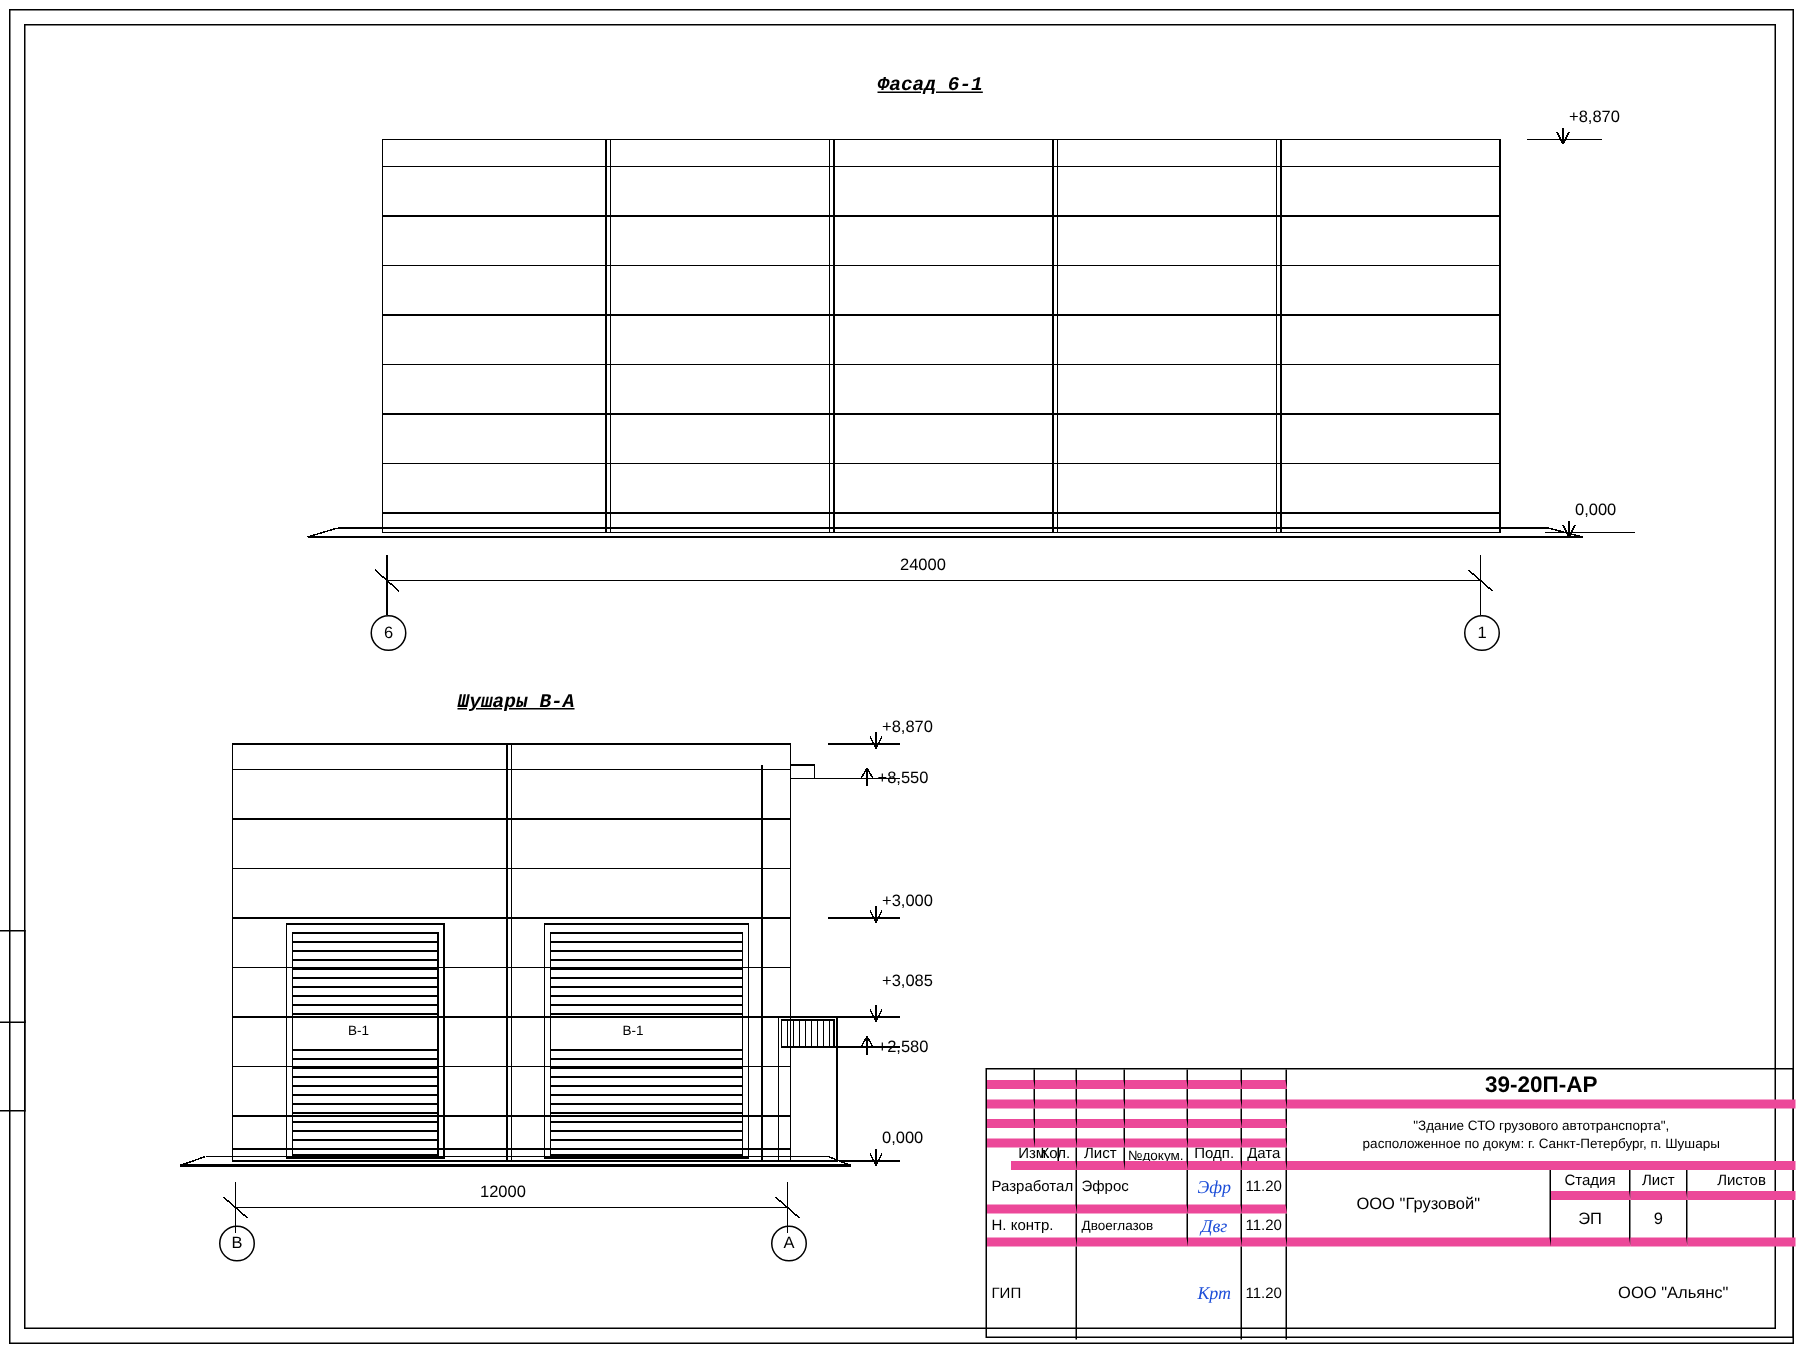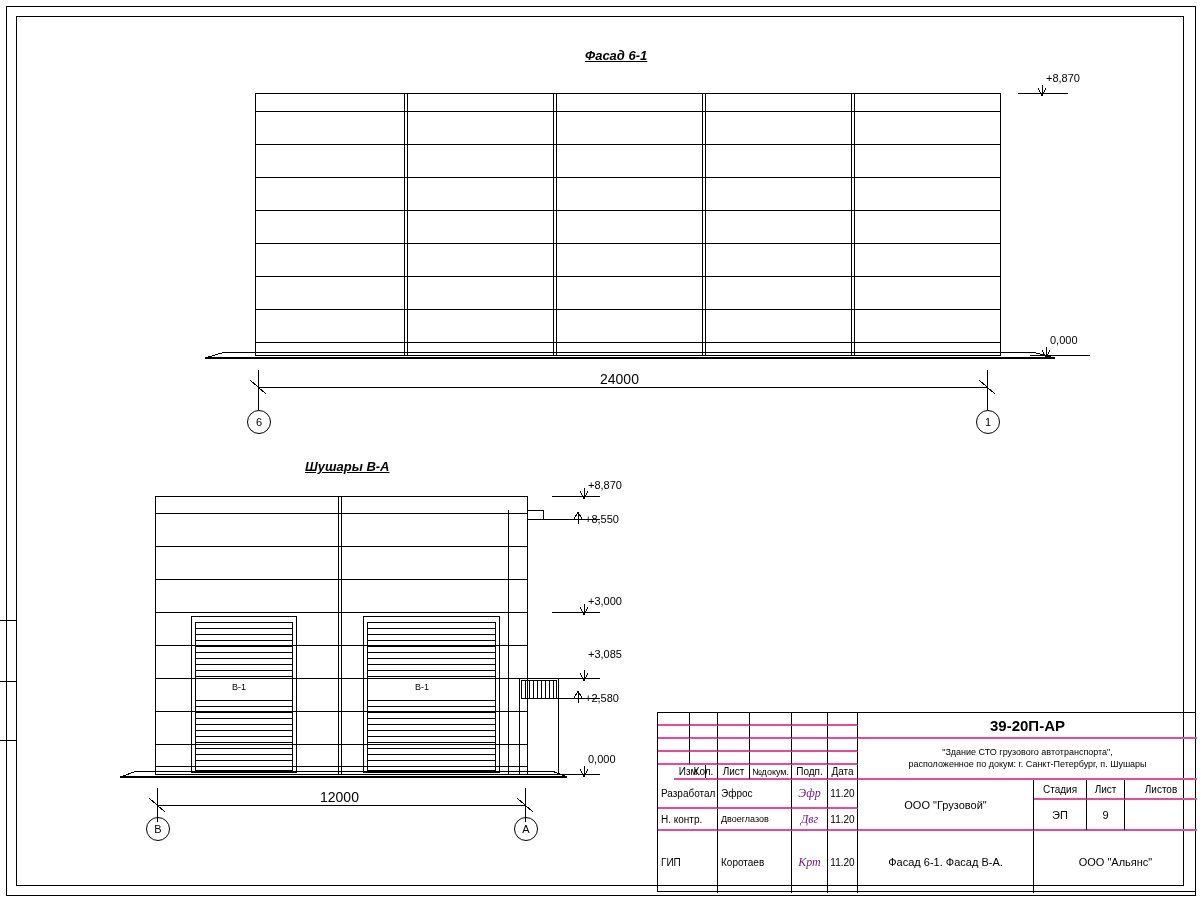--- a/index.html
+++ b/index.html
@@ -23,46 +23,46 @@
     position:absolute; left:0px; top:620px; width:16px; height:60px;
     border-top:1px solid #000; border-right:1px solid #000; border-bottom:1px solid #000;
   }
   .left-tab2 {
     position:absolute; left:0px; top:680px; width:16px; height:60px;
     border-right:1px solid #000; border-bottom:1px solid #000;
   }
 
   
   .ttl { position:absolute; font-style:italic; font-weight:bold; font-size:13px; }
-  .ttl u { text-decoration:underline; }
+  .ttl u { text-decoration:underline;font-family:Liberation Mono, monospace; }
   .lvl { position:absolute; font-size:11px; white-space:nowrap; }
-  .dimtext { position:absolute; font-size:14px; }
+  .dimtext { position:absolute; font-size:11px; }
   .tag {
     position:absolute; width:22px; height:22px; border:1px solid #000;
     border-radius:50%; font-size:11px; line-height:22px; text-align:center;
   }
   svg { position:absolute; left:0; top:0; overflow:visible; }
 
   
   .tb {
     position:absolute; left:657px; top:712px; width:539px; height:180px;
     border:1px solid #000; box-sizing:border-box;
   }
   .tb div, .tb span { box-sizing:border-box; }
   .tbcell {
-    position:absolute; border-right:1px solid #000; border-bottom:2px solid #ec4899;
+    position:absolute; border-right:1px solid #000; border-bottom:6px solid #ec4899;
     font-size:10px; text-align:center; overflow:hidden; white-space:nowrap;
     display:flex; align-items:center; justify-content:center;
   }
   .tbcell.left { justify-content:flex-start; padding-left:3px; }
   .tbcell.nb { border-bottom:none; }
   .tbcell.nr { border-right:none; }
   .tb-code { font-size:15px; font-weight:bold; }
   .tb-obj { font-size:9px; line-height:1.25; text-align:center; white-space:normal; }
-  .sig { font-family:"Liberation Serif", serif; font-style:italic; font-size:12px; color:#701a75; }
+  .sig { font-family:"Liberation Serif", serif; font-style:italic; font-size:12px; color:#1d4ed8; }
 </style>
 </head>
 <body>
 
 <div class="sheet">
 
   <div class="frame-outer"></div>
   <div class="frame-inner"></div>
   <div class="left-tab"></div>
   <div class="left-tab2"></div>
@@ -309,34 +309,32 @@
     <div class="tbcell left" style="left:60px;top:67px; width:74px; height:29px;">Эфрос</div>
     <div class="tbcell sig" style="left:134px;top:67px;width:36px; height:29px;">Эфр</div>
     <div class="tbcell" style="left:170px;top:67px;width:30px; height:29px;">11.20</div>
 
     <div class="tbcell left" style="left:0;   top:96px; width:60px; height:22px;">Н. контр.</div>
     <div class="tbcell left" style="left:60px;top:96px; width:74px; height:22px; font-size:9px;">Двоеглазов</div>
     <div class="tbcell sig" style="left:134px;top:96px;width:36px; height:22px;">Двг</div>
     <div class="tbcell" style="left:170px;top:96px;width:30px; height:22px;">11.20</div>
 
     <div class="tbcell left nb" style="left:0;   top:118px; width:60px; height:62px;">ГИП</div>
-    <div class="tbcell left nb" style="left:60px;top:118px; width:74px; height:62px;">Коротаев</div>
     <div class="tbcell sig nb" style="left:134px;top:118px;width:36px; height:62px;">Крт</div>
     <div class="tbcell nb" style="left:170px;top:118px;width:30px; height:62px;">11.20</div>
 
     <div class="tbcell tb-code" style="left:200px; top:0; width:339px; height:26px; border-right:none;">39-20П-АР</div>
 
     <div class="tbcell tb-obj" style="left:200px; top:26px; width:339px; height:41px; border-right:none; flex-direction:column;">
       <span>"Здание СТО грузового автотранспорта",</span>
       <span>расположенное по докум: г. Санкт-Петербург, п. Шушары</span>
     </div>
 
     <div class="tbcell" style="left:200px; top:67px; width:176px; height:51px; font-size:11px;">ООО "Грузовой"</div>
 
-    <div class="tbcell nb" style="left:200px; top:118px; width:176px; height:62px; font-size:11px;">Фасад 6-1. Фасад В-А.</div>
 
     <div class="tbcell" style="left:376px; top:67px; width:53px; height:20px;">Стадия</div>
     <div class="tbcell" style="left:429px; top:67px; width:38px; height:20px;">Лист</div>
     <div class="tbcell nr" style="left:467px; top:67px; width:72px; height:20px;">Листов</div>
 
     <div class="tbcell" style="left:376px; top:87px; width:53px; height:31px; font-size:11px;">ЭП</div>
     <div class="tbcell" style="left:429px; top:87px; width:38px; height:31px; font-size:11px;">9</div>
     <div class="tbcell nr" style="left:467px; top:87px; width:72px; height:31px; font-size:11px;"></div>
 
     <div class="tbcell nb nr" style="left:376px; top:118px; width:163px; height:62px; font-size:11px;">ООО "Альянс"</div>

